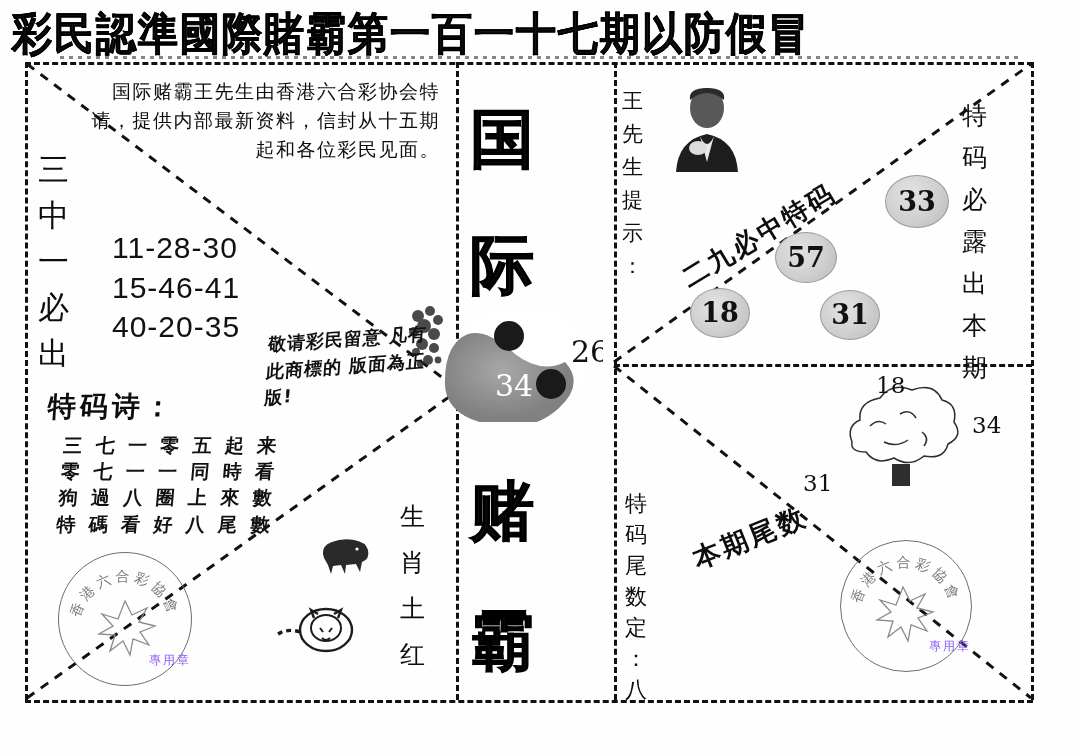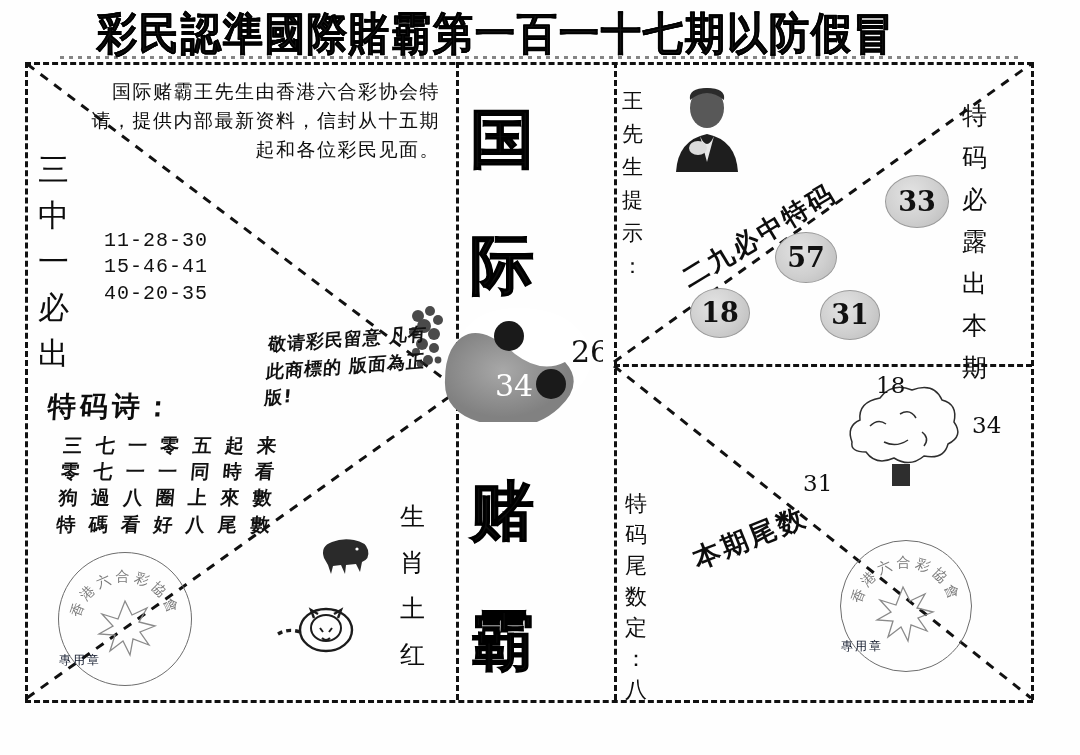--- a/index.html
+++ b/index.html
@@ -1,21 +1,21 @@
 <!DOCTYPE html>
 <html><head>
 <meta charset="utf-8">
 <style>
   html,body{margin:0;padding:0;background:#fff;}
   body{width:1080px;height:755px;overflow:hidden;
        font-family:"DejaVu Sans","Liberation Sans",sans-serif;color:#111;}
   #stage{position:relative;width:1080px;height:755px;background:#fefefe;}
 
   
-  .header{position:absolute;left:0;top:6px;width:992px;text-align:center;}
+  .header{position:absolute;left:0;top:6px;width:992px;padding-left:12px;}
   .header-title{
     display:inline-block;
     font-family:"DejaVu Serif","Liberation Serif",serif;
     font-size:40px;font-weight:bold;letter-spacing:2px;
     color:#111;
     -webkit-text-stroke:0.4px #000;
     transform:scaleY(1.12);
     text-shadow:0.6px 0 0 #333,-0.6px 0 0 #333,0 0.6px 0 #444;
   }
   .header-under{position:absolute;left:60px;top:56px;width:960px;height:3px;
@@ -31,22 +31,22 @@
   .cn{font-family:Liberation Serif, serif;color:#0d0d0d;}
 
   
   .tl-para{position:absolute;left:90px;top:78px;width:350px;
     font-size:19px;line-height:1.52;text-align:right;letter-spacing:1.5px;}
 
   .sanzhong{position:absolute;left:38px;top:152px;font-size:31px;
     line-height:1.18;letter-spacing:0;}
   .sanzhong div{height:46px;}
 
-  .nums{position:absolute;left:104px;top:228px;font-size:20px;line-height:1.32;
-    font-family:Liberation Mono, monospace;letter-spacing:1px;}
+  .nums{position:absolute;left:112px;top:228px;font-size:30px;line-height:1.32;
+    font-family:Liberation Sans, sans-serif;letter-spacing:1px;}
 
   
   .poem-title{position:absolute;left:48px;top:388px;font-size:28px;letter-spacing:4px;
     font-family:"DejaVu Sans","Liberation Sans",sans-serif;font-weight:600;
     transform:skewX(-4deg);}
   .poem-grid{position:absolute;left:60px;top:432px;width:215px;
     font-size:19px;line-height:1.38;letter-spacing:2px;font-weight:600;
     font-family:"DejaVu Sans","Liberation Sans",sans-serif;transform:skewX(-5deg);}
   .poem-row{display:flex;justify-content:space-between;}
 
@@ -88,21 +88,21 @@
     font-family:"DejaVu Serif","Liberation Serif",serif;}
 
   .weishu{position:absolute;left:625px;top:490px;font-size:22px;line-height:1.28;}
   .weishu div{height:31px;}
 
   
   .stamp{position:absolute;border-radius:50%;border:1.6px solid #6d6d6d;
     color:#6d6d6d;}
   .stamp .ring-text{position:absolute;left:0;top:0;width:100%;height:100%;}
   .stamp .bottom-text{position:absolute;left:0;bottom:12%;width:100%;
-    text-align:left;font-size:12px;letter-spacing:2px;color:#0f172a;}
+    text-align:right;font-size:12px;letter-spacing:2px;color:#8b5cf6;}
 
   
   .emblem{position:absolute;left:404px;top:302px;width:48px;height:70px;opacity:.85;}
   .animal{position:absolute;}
   .tree{position:absolute;left:830px;top:380px;width:140px;height:110px;}
   .portrait{position:absolute;left:668px;top:86px;width:78px;height:86px;}
 </style>
 </head>
 <body>
 

